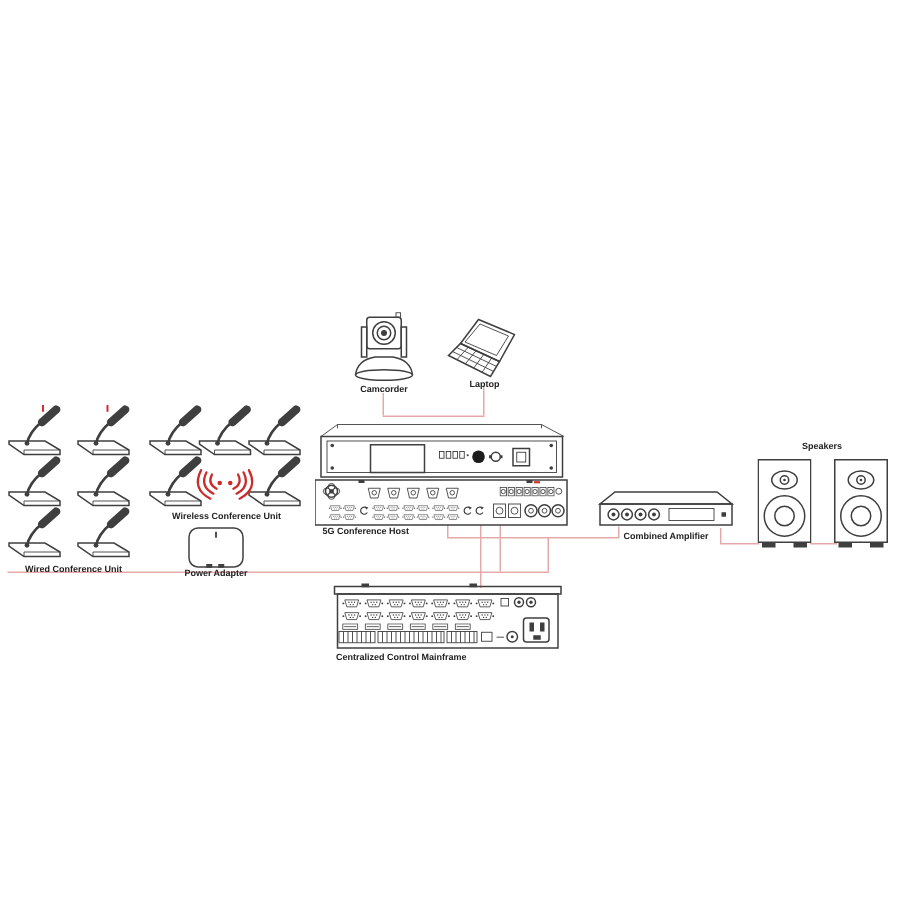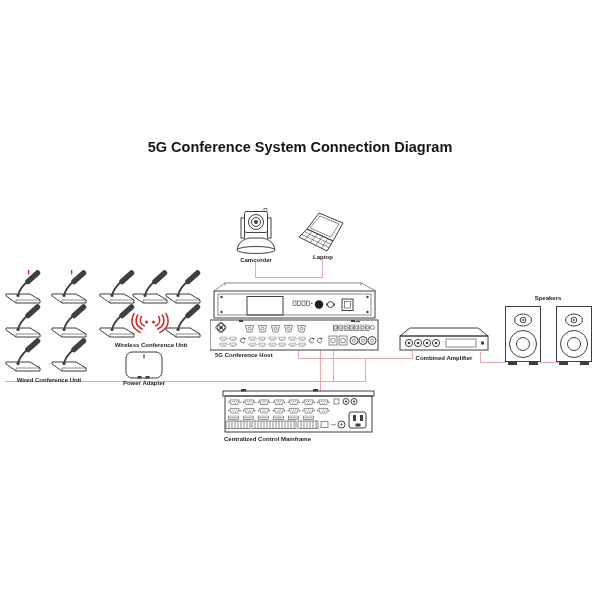--- a/index.html
+++ b/index.html
@@ -69,21 +69,20 @@
         <circle class="ink" cx="18" cy="14" r="2.8"></circle>
         <circle class="fill" cx="18" cy="14" r="0.9"></circle>
         <circle class="ink" cx="18" cy="38" r="13.5"></circle>
         <circle class="ink" cx="18" cy="38" r="6.5"></circle>
         <rect class="fill" x="3" y="56" width="9" height="3"></rect>
         <rect class="fill" x="24" y="56" width="9" height="3"></rect>
       </symbol>
     </defs>
   </svg>
 
-  <h1 class="title">5G Conference System Connection Diagram</h1>
 
   <div class="ln" style="left:255px;top:262px;width:1px;height:15px"></div>
   <div class="ln" style="left:322px;top:258px;width:1px;height:19px"></div>
   <div class="ln" style="left:255px;top:277px;width:68px;height:1px"></div>
   <div class="ln" style="left:298px;top:350px;width:1px;height:8px"></div>
   <div class="ln" style="left:298px;top:358px;width:115px;height:1px"></div>
   <div class="ln" style="left:412px;top:351px;width:1px;height:7px"></div>
   <div class="ln" style="left:320px;top:350px;width:1px;height:42px"></div>
   <div class="ln" style="left:333px;top:350px;width:1px;height:31px"></div>
   <div class="ln" style="left:5px;top:381px;width:361px;height:1px"></div>

